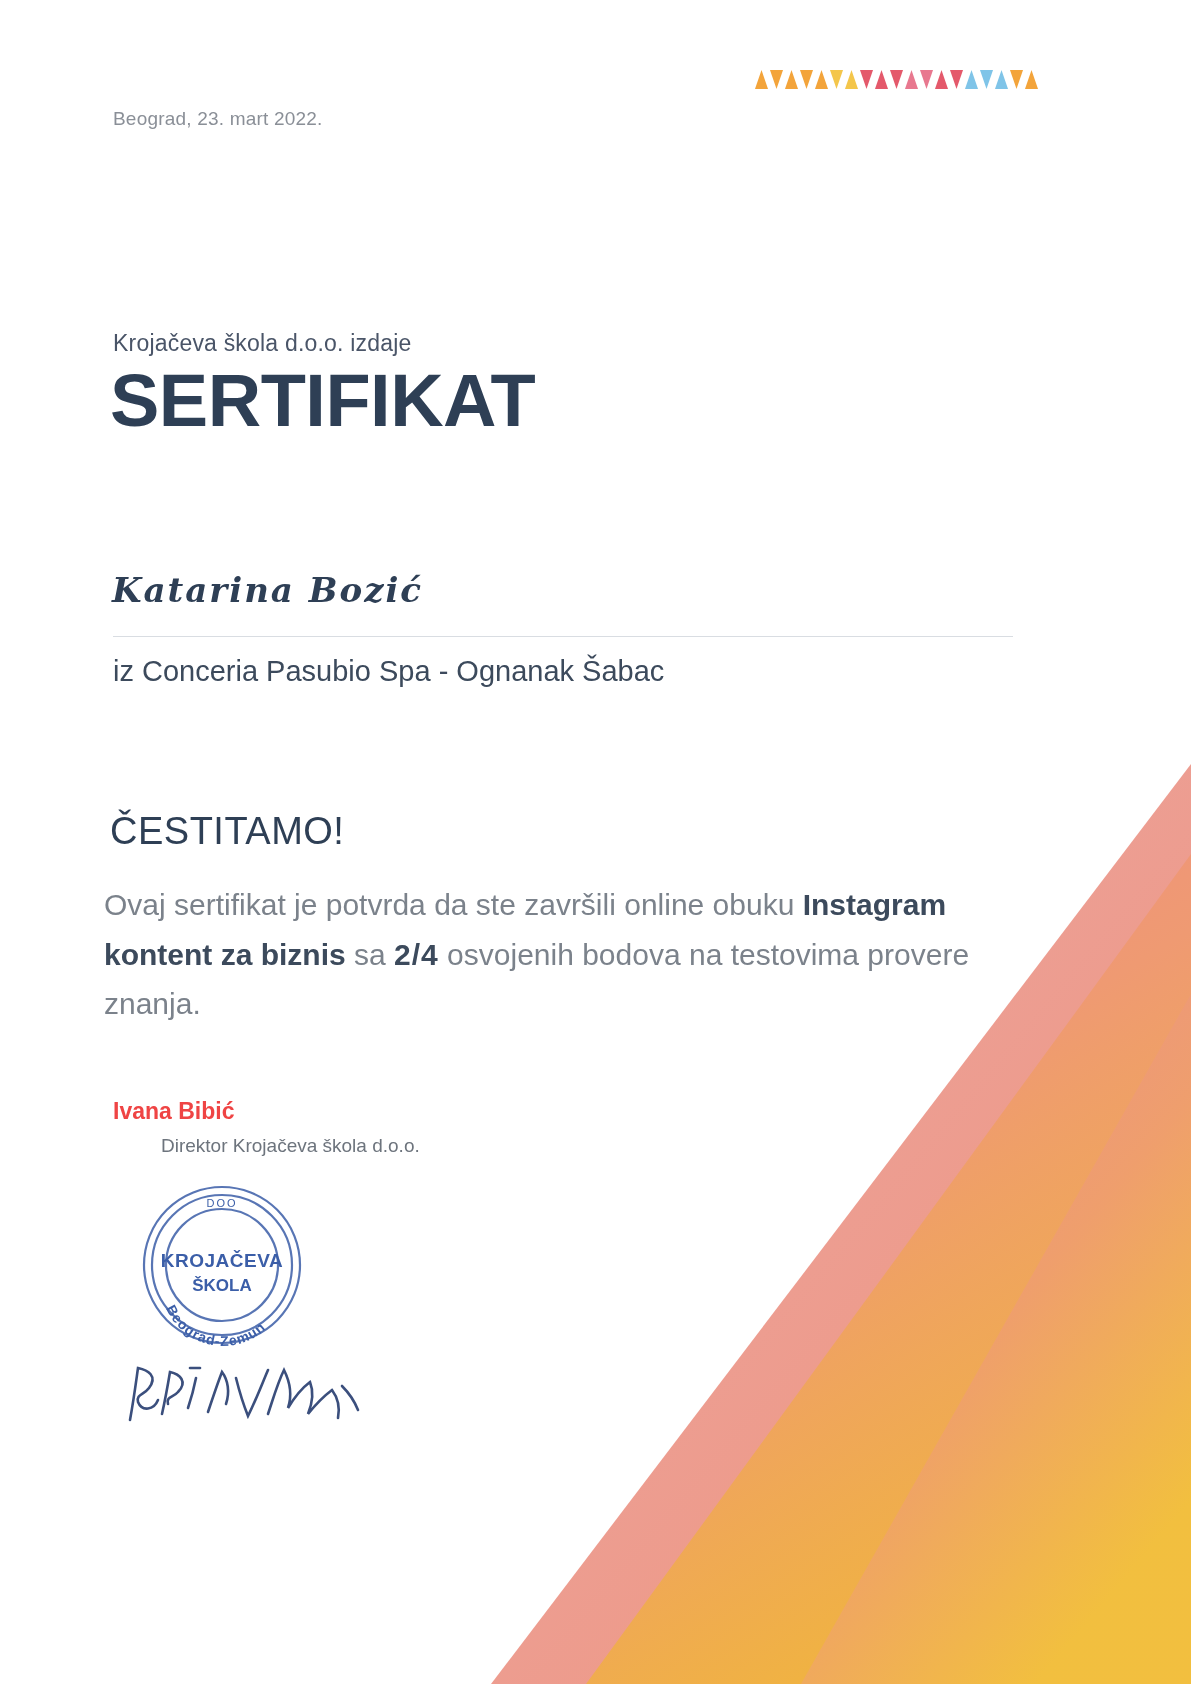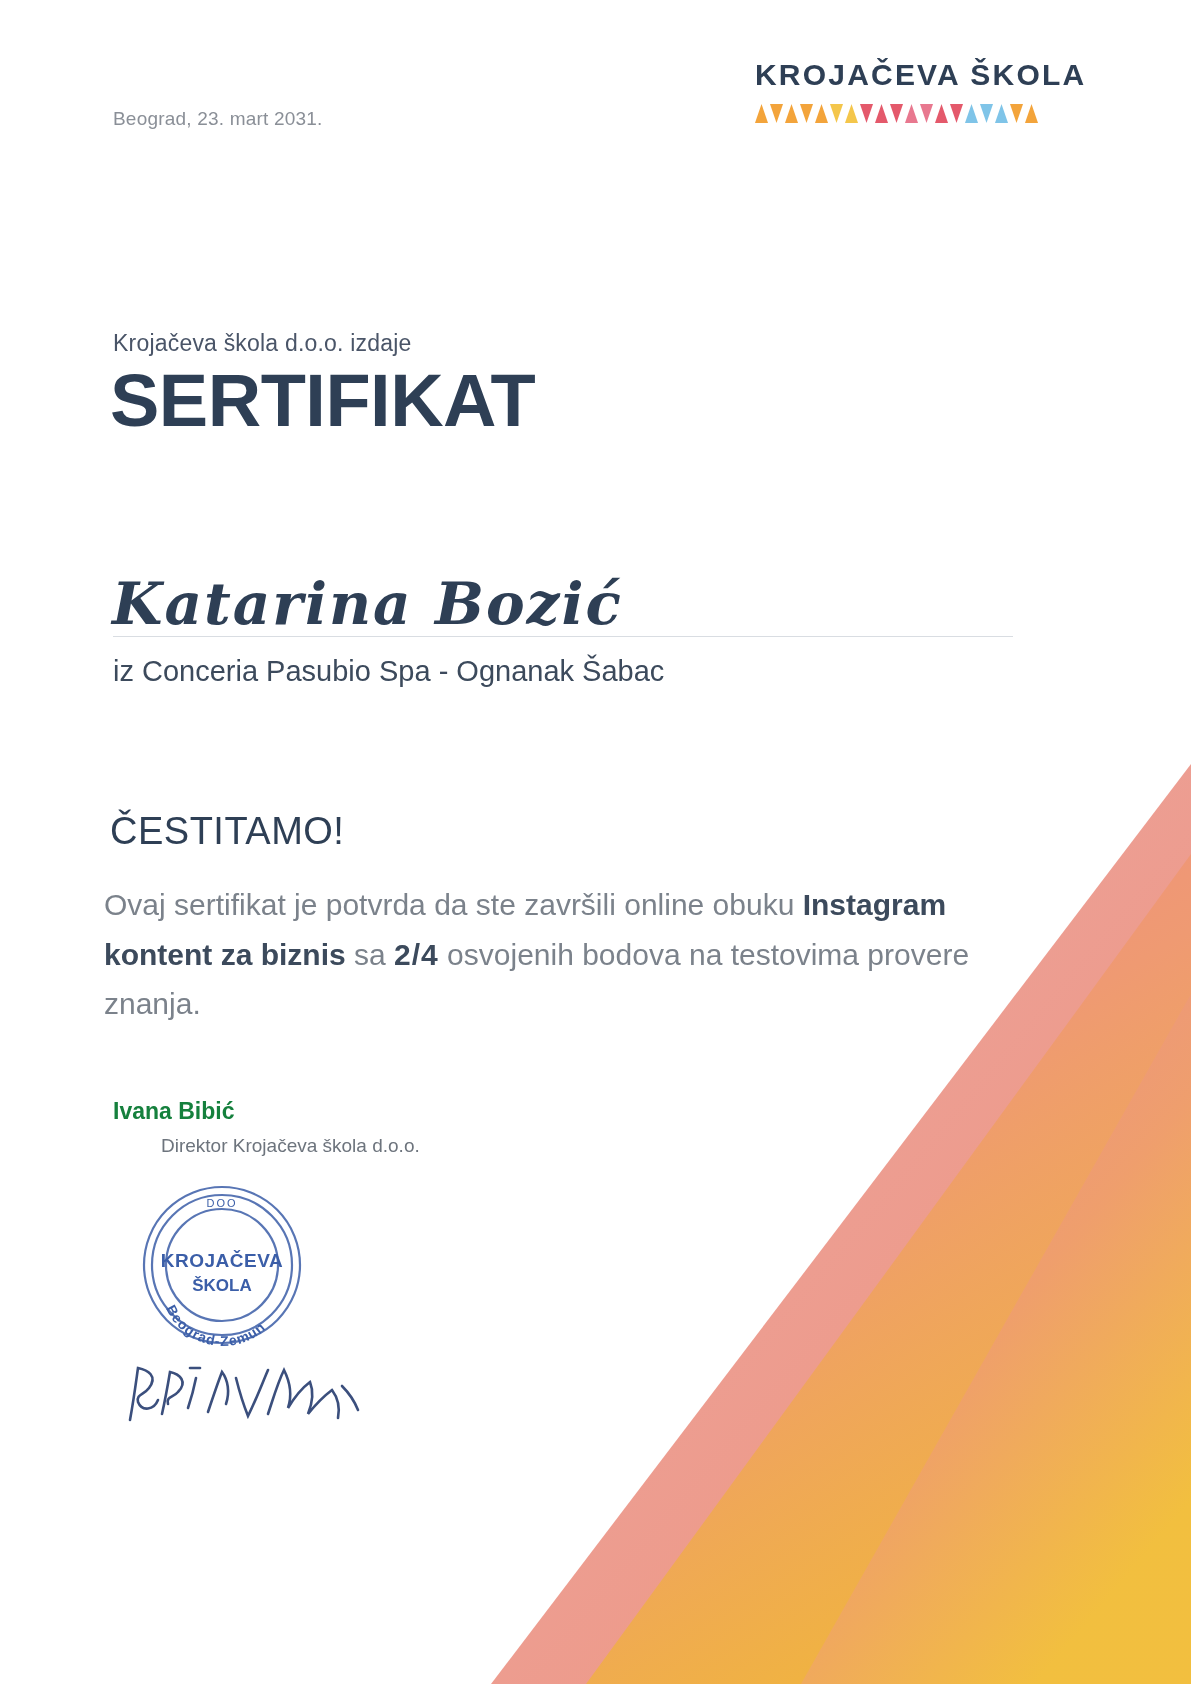--- a/index.html
+++ b/index.html
@@ -83,21 +83,21 @@
     color: #2e3f55;
   }
 
   
   .recipient-name {
     position: absolute;
     left: 112px;
     top: 570px;
     font-family: "DejaVu Serif", serif;
     font-style: italic;
-    font-size: 58px;
+    font-size: 34px;
     font-weight: bold;
     color: #2e3f55;
     letter-spacing: 2px;
   }
   .name-rule {
     position: absolute;
     left: 113px;
     top: 636px;
     width: 900px;
     height: 1px;
@@ -140,21 +140,21 @@
     letter-spacing: 1px;
   }
 
   
   .sign-name {
     position: absolute;
     left: 113px;
     top: 1098px;
     font-size: 23px;
     font-weight: bold;
-    color: #15803d;
+    color: #ef4444;
   }
   .sign-role {
     position: absolute;
     left: 113px;
     top: 1135px;
     font-size: 19px;
     color: #6d747d;
     margin-left: 48px;
   }
 
@@ -197,24 +197,23 @@
         <stop offset="100%" stop-color="#ef8f73"></stop>
       </linearGradient>
     </defs>
     <polygon points="700,30 700,950 0,950" fill="url(#g3)" opacity="0.95"></polygon>
     <polygon points="700,120 700,950 95,950" fill="url(#g1)"></polygon>
     <polygon points="700,260 700,950 310,950" fill="url(#g2)" opacity="0.92"></polygon>
   </svg>
 
   <div class="content-layer">
 
-    <div class="date-line">Beograd, 23. mart 2031.</div>
+    <div class="date-line">Beograd, 23. mart 2022.</div>
 
     <div class="logo-block">
-      <div class="logo-text">KROJAČEVA ŠKOLA</div>
       <svg class="logo-zigzag" viewBox="0 0 330 22" preserveAspectRatio="none">
         <polygon points="0,22 13,22 6.5,3" fill="#f3a43b"></polygon>
         <polygon points="15,3 28,3 21.5,22" fill="#f3a43b"></polygon>
         <polygon points="30,22 43,22 36.5,3" fill="#f3a43b"></polygon>
         <polygon points="45,3 58,3 51.5,22" fill="#f3a43b"></polygon>
         <polygon points="60,22 73,22 66.5,3" fill="#f3a43b"></polygon>
         <polygon points="75,3 88,3 81.5,22" fill="#f4c64b"></polygon>
         <polygon points="90,22 103,22 96.5,3" fill="#f4c64b"></polygon>
         <polygon points="105,3 118,3 111.5,22" fill="#e4596b"></polygon>
         <polygon points="120,22 133,22 126.5,3" fill="#e4596b"></polygon>

